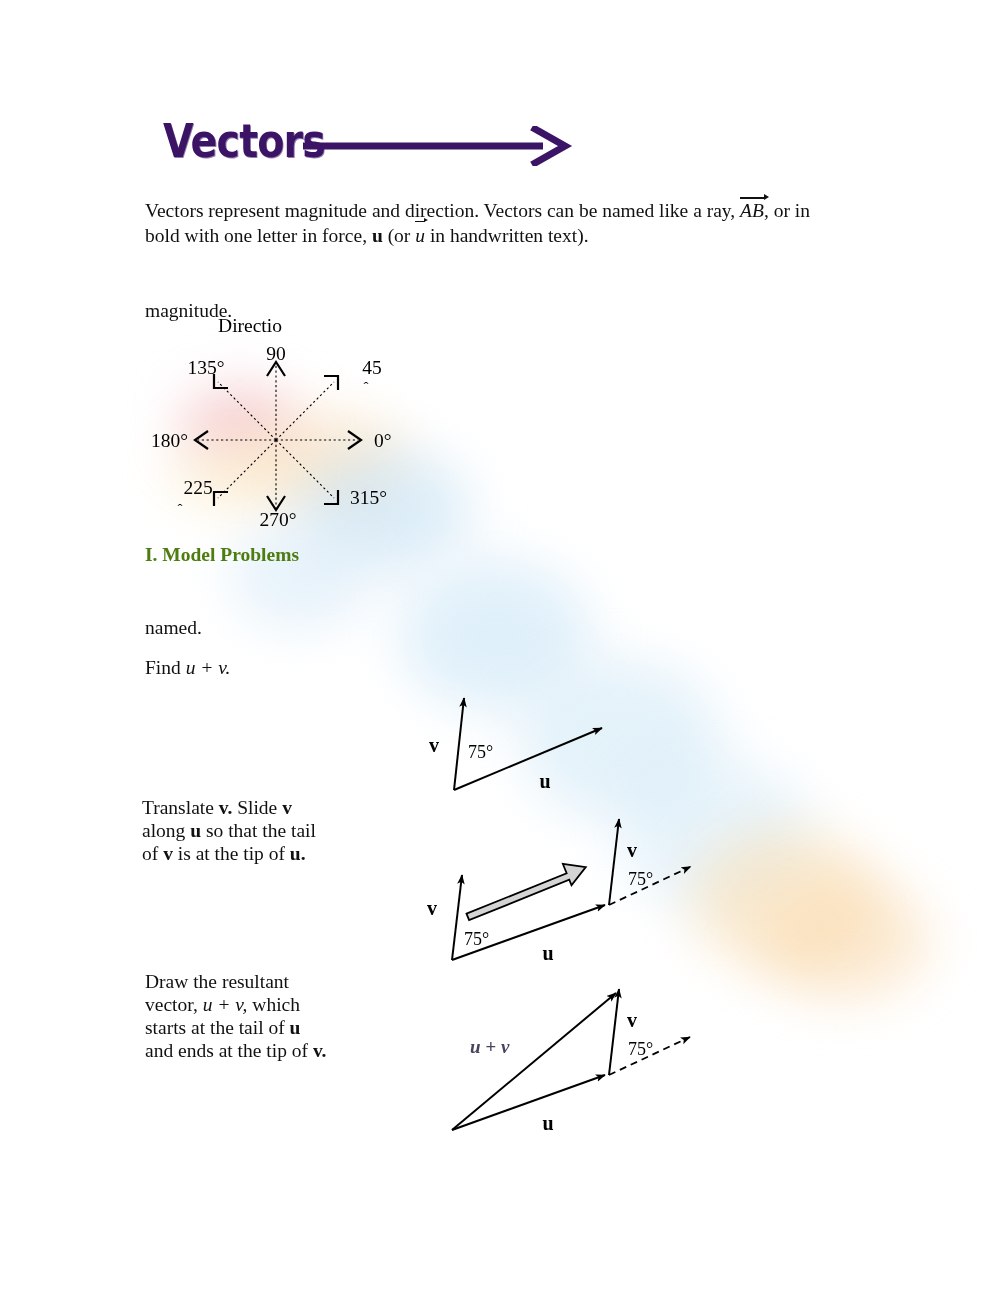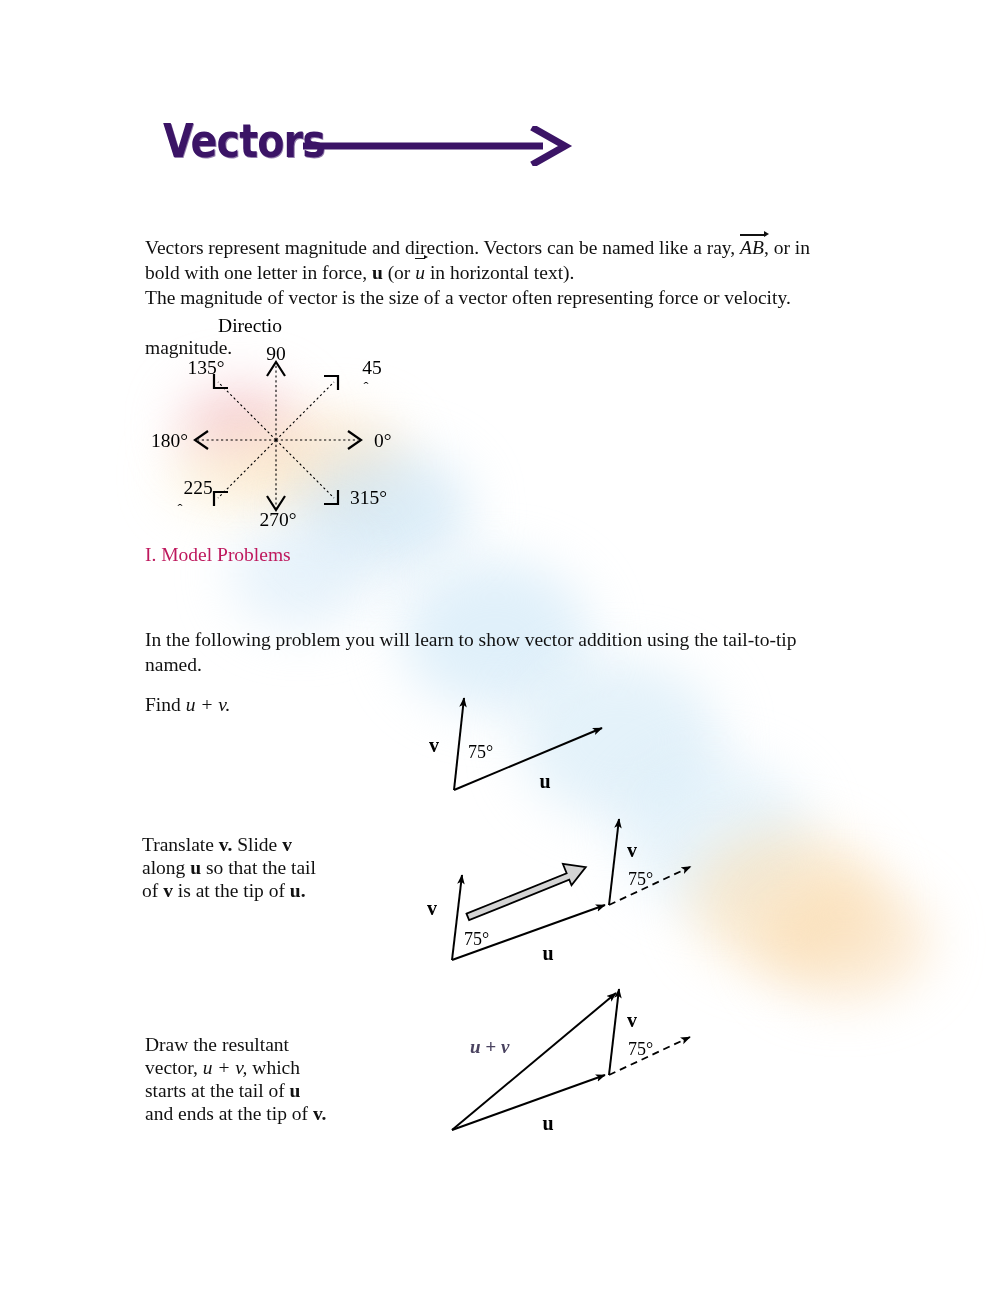--- a/index.html
+++ b/index.html
@@ -58,21 +58,20 @@
     text-shadow: 1px 1px 0 rgba(59,20,102,0.55);
   }
   .title-arrow { position: absolute; left: 140px; top: 8px; }
 
   
   .para {
     position: absolute;
     font-size: 19.5px;
     line-height: 25px;
     color: #111;
-    margin-top: 37px;
   }
   .para b { font-weight: bold; }
   .mathit {
     font-style: italic;
     font-weight: normal;
     font-family: "Liberation Serif", serif;
   }
   .vecbar {
     position: relative;
     font-style: italic;
@@ -114,22 +113,22 @@
     top: -4.6px;
     width: 0; height: 0;
     border-left: 4.4px solid #111;
     border-top: 2.8px solid transparent;
     border-bottom: 2.8px solid transparent;
   }
 
   .section-head {
     position: absolute;
     font-size: 19.5px;
-    font-weight: normal;
-    color: #be185d;
+    font-weight: bold;
+    color: #4d7c0f;
   }
 
   
   .diagram { position: absolute; }
   .dtext {
     font-family: "Liberation Serif", serif;
     fill: #000;
   }
 </style>
 </head>
@@ -155,22 +154,22 @@
     <div class="title-band">
       <div class="title-word">Vectors</div>
       <svg class="title-arrow" width="270" height="40" viewBox="0 0 270 40">
         <line x1="0" y1="20" x2="240" y2="20" stroke="#3b1466" stroke-width="7"></line>
         <path d="M232 3 L262 20 L232 37" fill="none" stroke="#3b1466" stroke-width="7" stroke-linecap="square" stroke-linejoin="miter"></path>
       </svg>
     </div>
 
     <div class="para" style="left:145px; top:198px; width:700px;">
       <span>Vectors represent magnitude and direction.  Vectors can be named like a ray, </span><span class="vecbar"><span class="bar"></span><span class="bartip"></span><span>AB</span></span><span>, or in</span><br>
-      <span>bold with one letter in force, </span><b>u</b><span> (or </span><span class="uarrow"><span class="bar"></span><span class="bartip"></span><span>u</span></span><span> in horizontal text).</span><br>
-      <span>The magnitude of vector is the size of a vector often representing force or velocity.</span><br>
+      <span>bold with one letter in force, </span><b>u</b><span> (or </span><span class="uarrow"><span class="bar"></span><span class="bartip"></span><span>u</span></span><span> in handwritten text).</span><br>
+      <br>
       <br>
       <span>magnitude.</span>
     </div>
 
     <svg class="diagram" style="left:150px; top:312px;" width="270" height="215" viewBox="0 0 270 215">
 
       <text class="dtext" x="100" y="20" font-size="19.5" text-anchor="middle">Directio</text>
 
       <g stroke="#000" stroke-width="1.1" fill="none" stroke-dasharray="2.2,2.6">
         <line x1="126" y1="128" x2="208" y2="128"></line>
@@ -202,21 +201,21 @@
       <text class="dtext" x="224" y="135" font-size="19.5" text-anchor="start">0°</text>
       <text class="dtext" x="48" y="182" font-size="19.5" text-anchor="middle">225</text>
       <text class="dtext" x="30" y="202" font-size="15" text-anchor="middle">ˆ</text>
       <text class="dtext" x="200" y="192" font-size="19.5" text-anchor="start">315°</text>
       <text class="dtext" x="128" y="214" font-size="19.5" text-anchor="middle">270°</text>
     </svg>
 
     <div class="section-head" style="left:145px; top:544px;">I. Model Problems</div>
 
     <div class="para" style="left:145px; top:590px; width:700px;">
-      <span>In the following problem you will learn to show vector addition using the tail-to-tip</span><br>
+      <br>
       <span>named.</span>
     </div>
 
     <div class="para" style="left:145px; top:655px; width:400px;">
       <span>Find </span><span class="mathit">u + v.</span>
     </div>
 
     <svg class="diagram" style="left:420px; top:680px;" width="260" height="125" viewBox="0 0 260 125">
       <defs>
         <marker id="ah1" markerWidth="11" markerHeight="11" refX="9.2" refY="4" orient="auto" markerUnits="userSpaceOnUse">
@@ -259,21 +258,21 @@
       <g transform="translate(45,105) rotate(-22)">
         <path d="M0,4 L108,4 L108,-6 L128,5.5 L108,17 L108,11 L0,11 Z" fill="#d4d4d4" stroke="#000" stroke-width="1.8" stroke-linejoin="miter"></path>
       </g>
       <text class="dtext" x="12" y="110" font-size="20" font-weight="bold" text-anchor="middle">v</text>
       <text class="dtext" x="212" y="52" font-size="20" font-weight="bold" text-anchor="middle">v</text>
       <text class="dtext" x="128" y="155" font-size="20" font-weight="bold" text-anchor="middle">u</text>
       <text class="dtext" x="44" y="140" font-size="18">75°</text>
       <text class="dtext" x="208" y="80" font-size="18">75°</text>
     </svg>
 
-    <div class="para" style="left:145px; top:996px; width:210px; line-height:23px;">
+    <div class="para" style="left:145px; top:970px; width:210px; line-height:23px;">
       <span>Draw the resultant</span><br>
       <span>vector, <span class="mathit">u + v,</span> which</span><br>
       <span>starts at the tail of <b>u</b></span><br>
       <span>and ends at the tip of <b>v.</b></span>
     </div>
 
     <svg class="diagram" style="left:420px; top:975px;" width="300" height="175" viewBox="0 0 300 175">
       <defs>
         <marker id="ah3" markerWidth="11" markerHeight="11" refX="9.2" refY="4" orient="auto" markerUnits="userSpaceOnUse">
           <path d="M0,0.2 L10,4 L0,7.8 L2.3,4 Z" fill="#000"></path>

